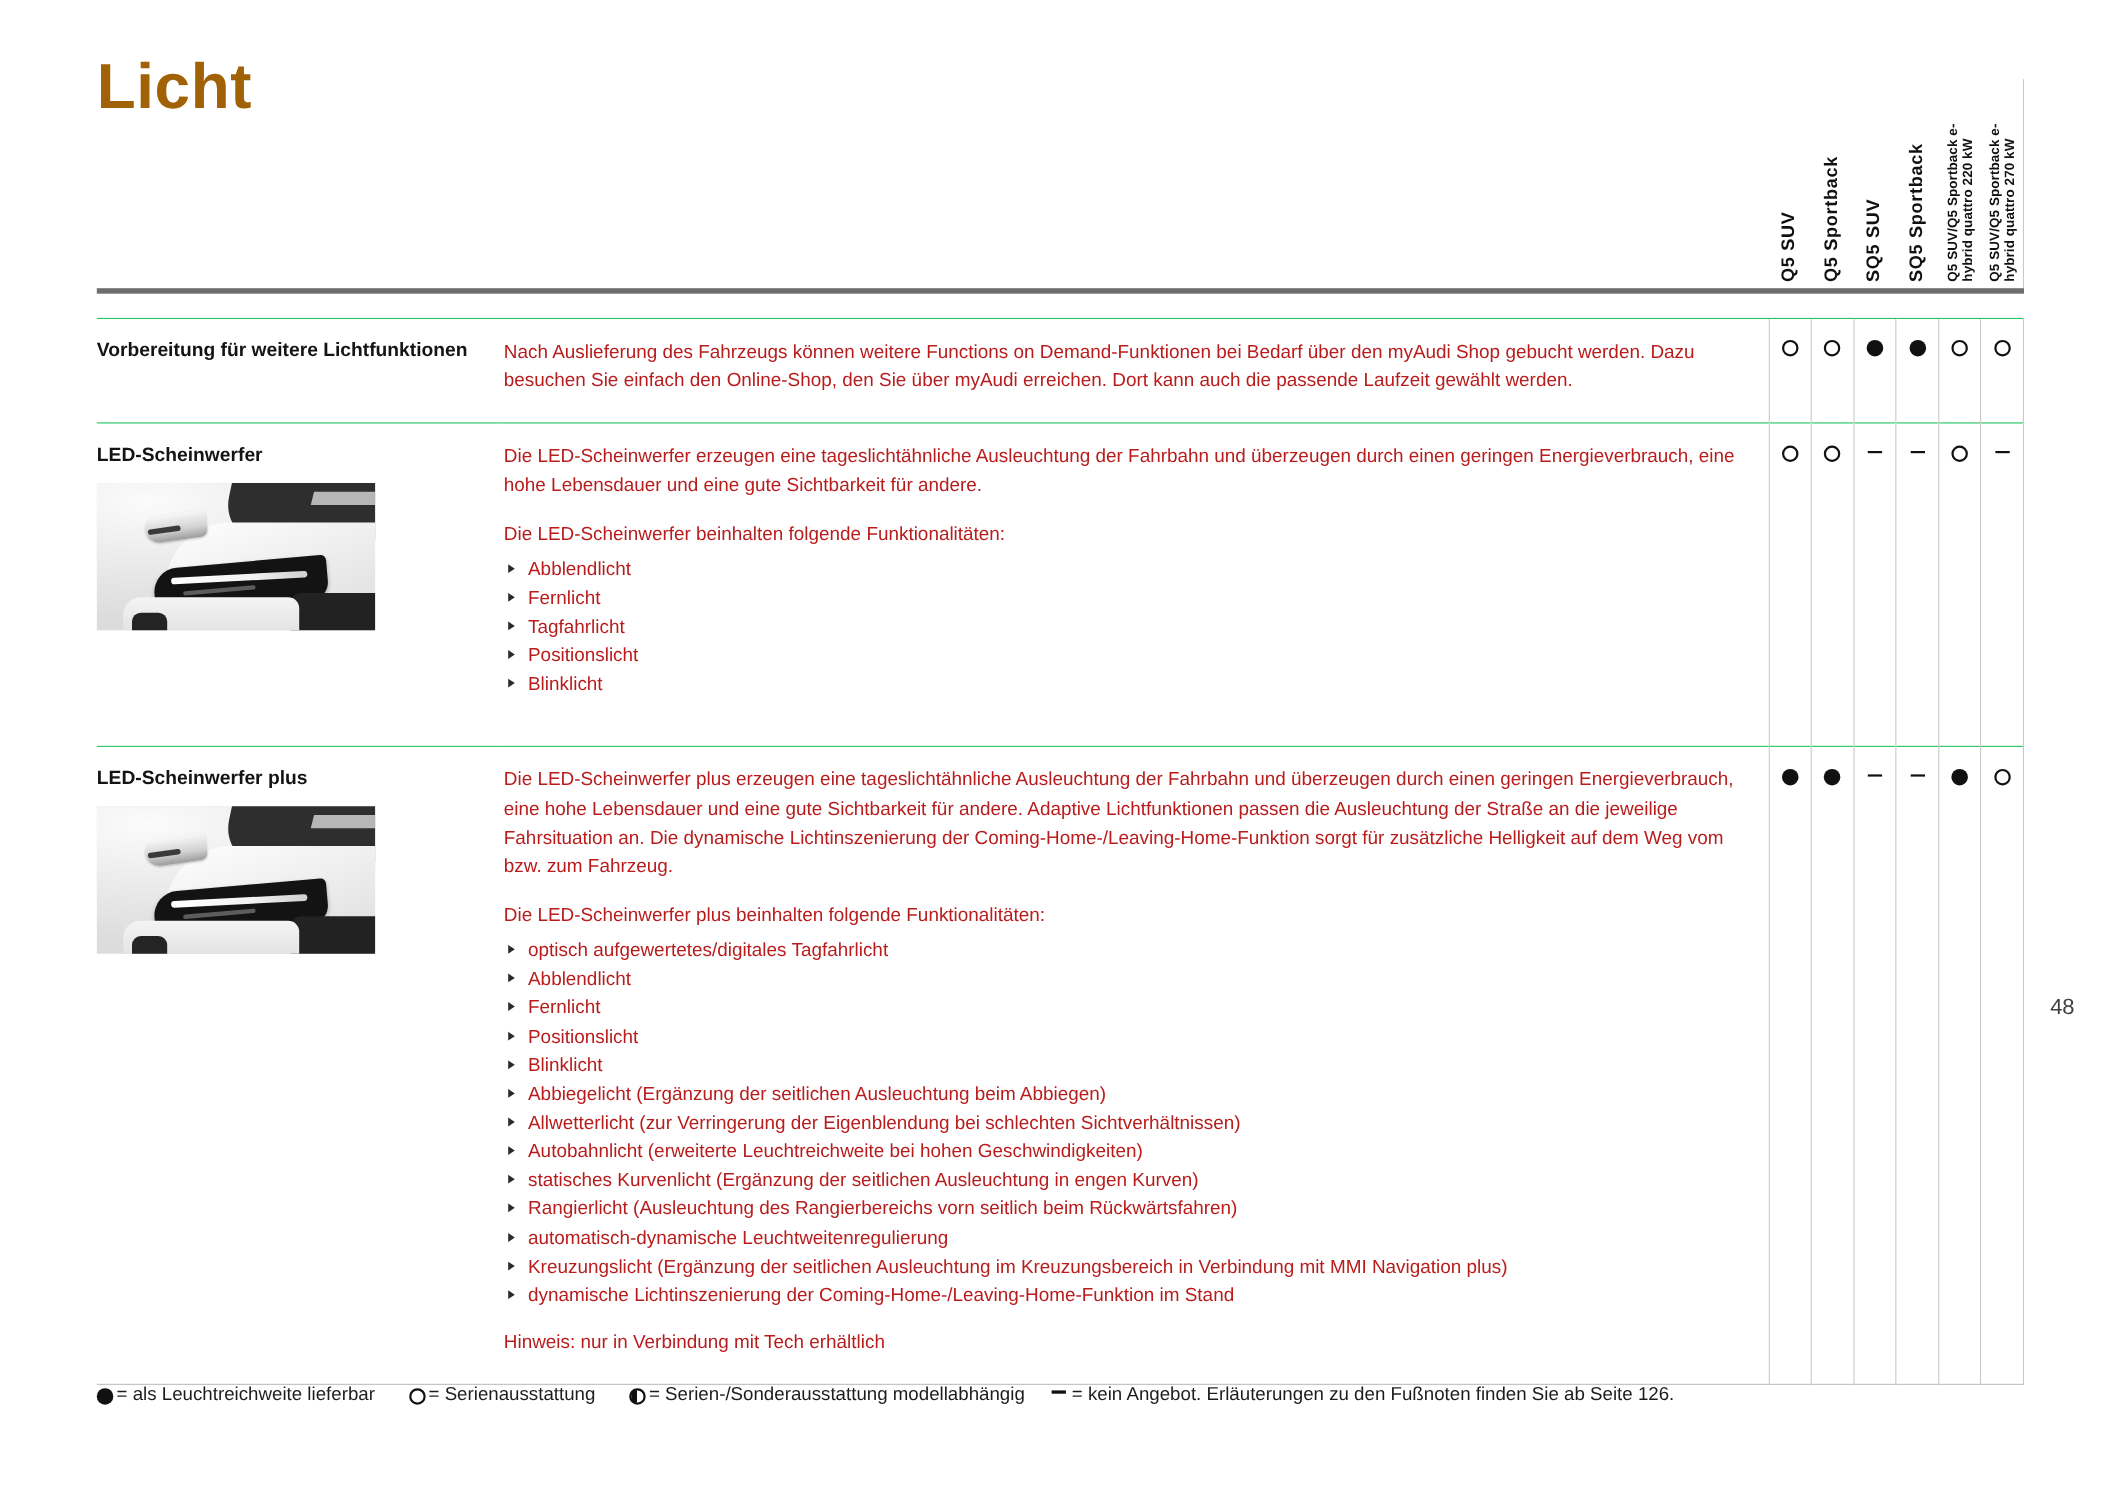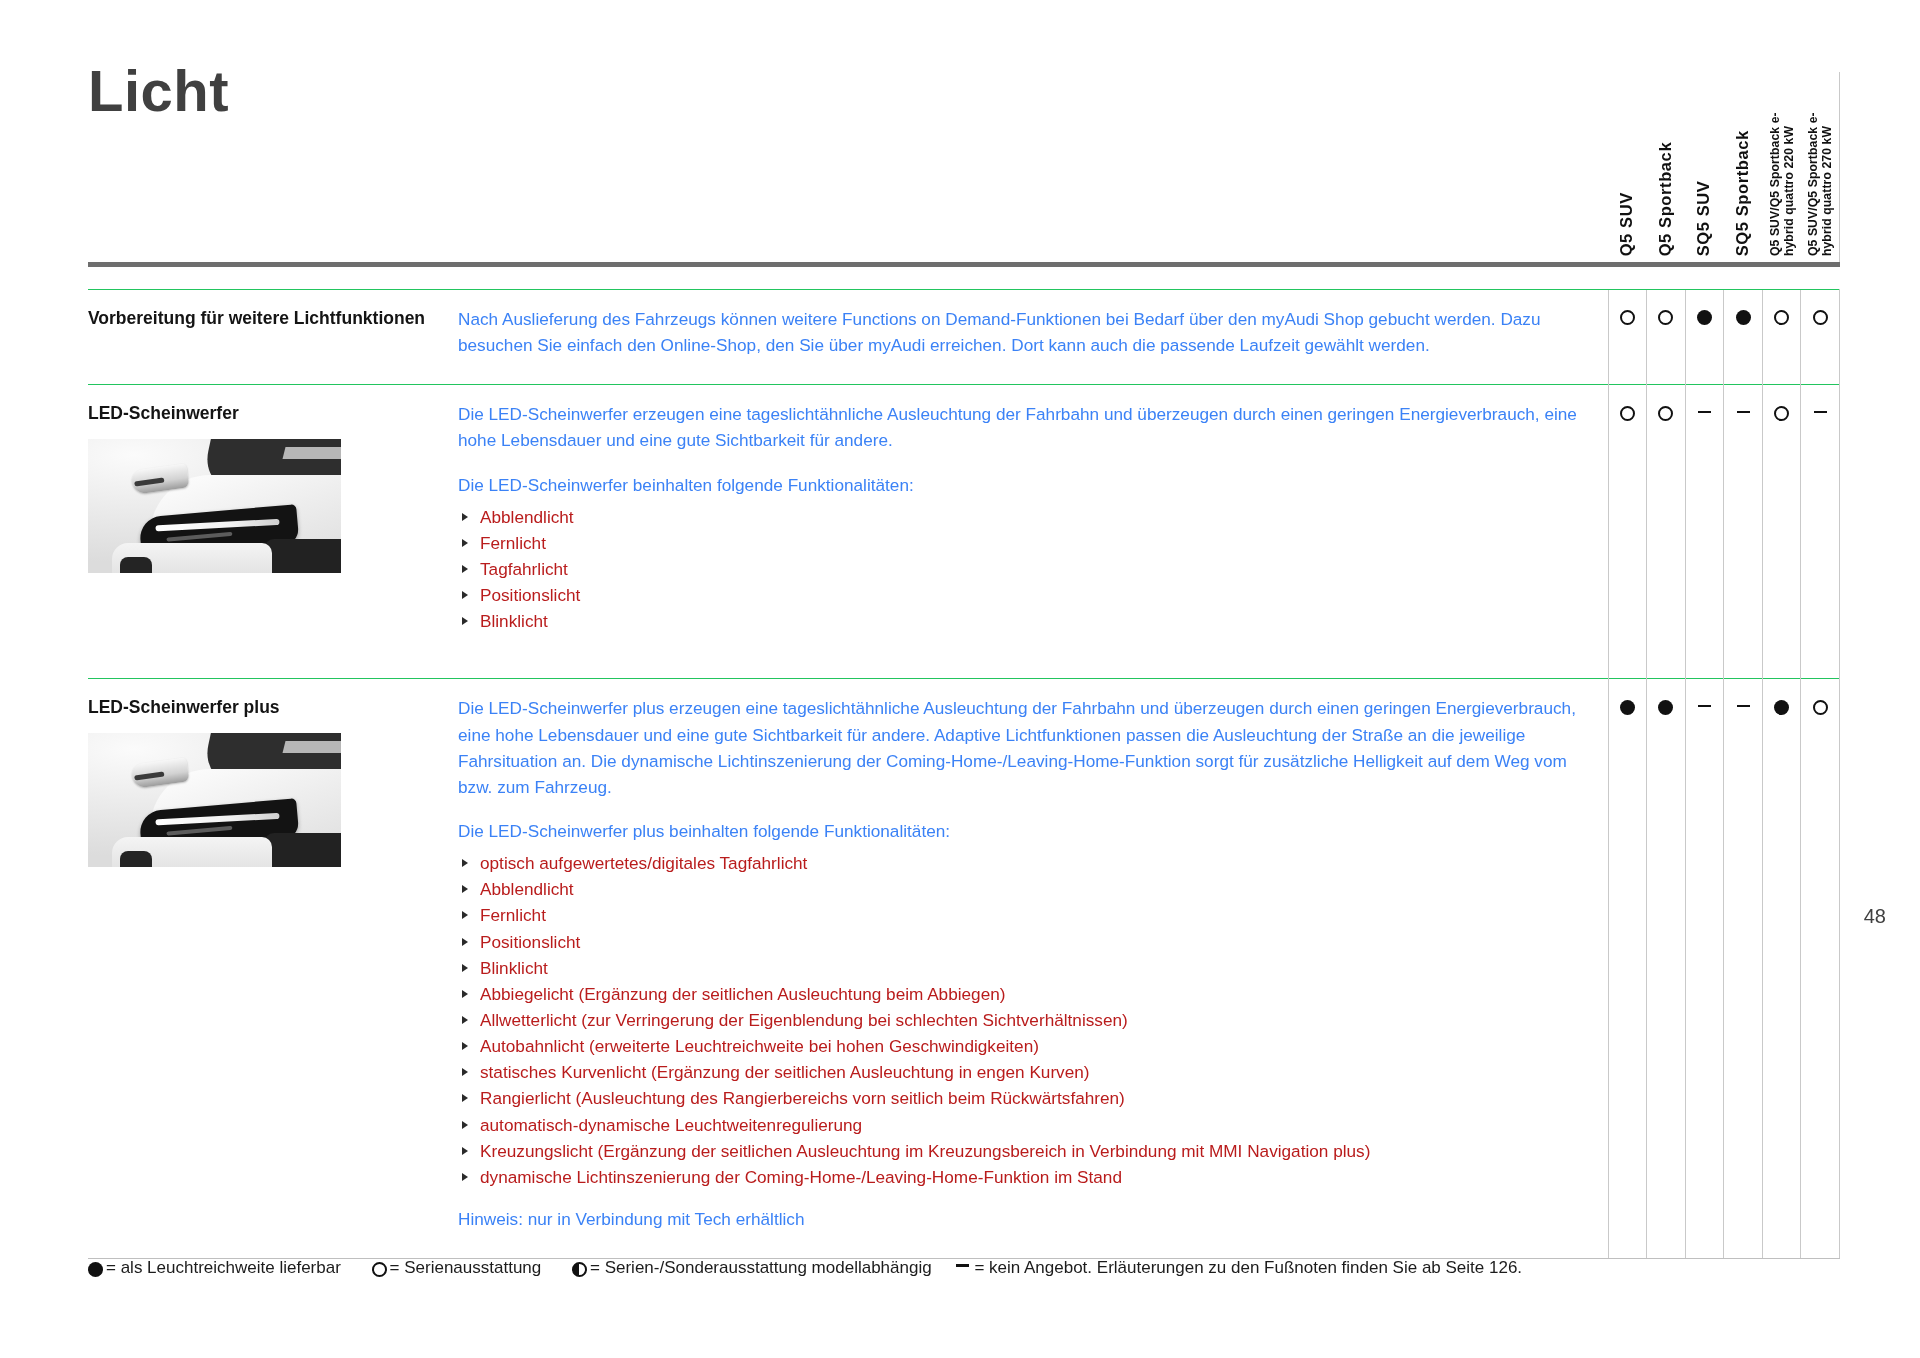--- a/index.html
+++ b/index.html
@@ -22,26 +22,26 @@
     position: absolute;
     left: 0; top: 0;
     width: 1920px;
     height: 1358px;
   }
 
   
   .page-title {
     position: absolute;
     left: 88px;
-    top: 62px;
+    top: 50px;
     font-size: 58px;
     font-weight: bold;
     letter-spacing: 0.5px;
     line-height: 1;
-    color: #404040;
+    color: #a16207;
   }
 
   
   .page-number {
     position: absolute;
     right: 34px;
     top: 905px;
     font-size: 20px;
     color: #404040;
     font-weight: normal;
@@ -147,21 +147,21 @@
     font-size: 17.5px;
     font-weight: bold;
     line-height: 1.45;
     color: #141414;
   }
 
   .desc-p {
     font-size: 17.2px;
     line-height: 1.52;
     margin: 0 0 18px 0;
-    color: #3b82f6;
+    color: #b91c1c;
   }
   .desc-p.tight { margin-bottom: 6px; }
   .desc-p.last { margin-bottom: 0; }
 
   ul.feat {
     list-style: none;
     margin: 0 0 16px 0;
     padding: 0;
   }
   ul.feat.last { margin-bottom: 18px; }

